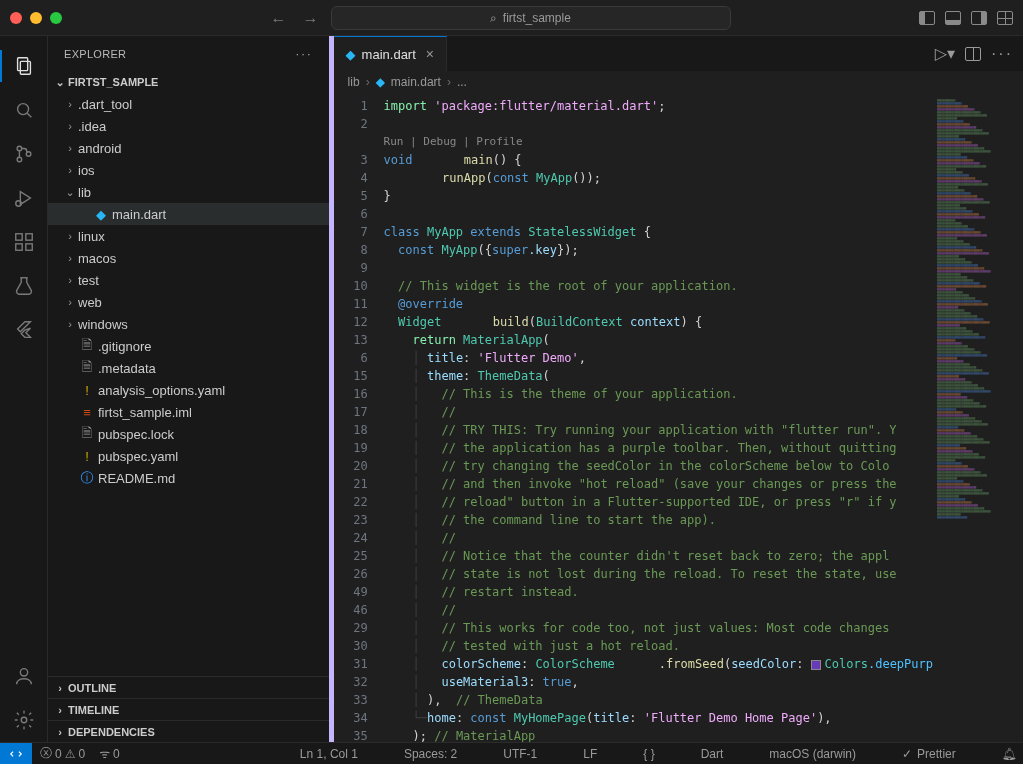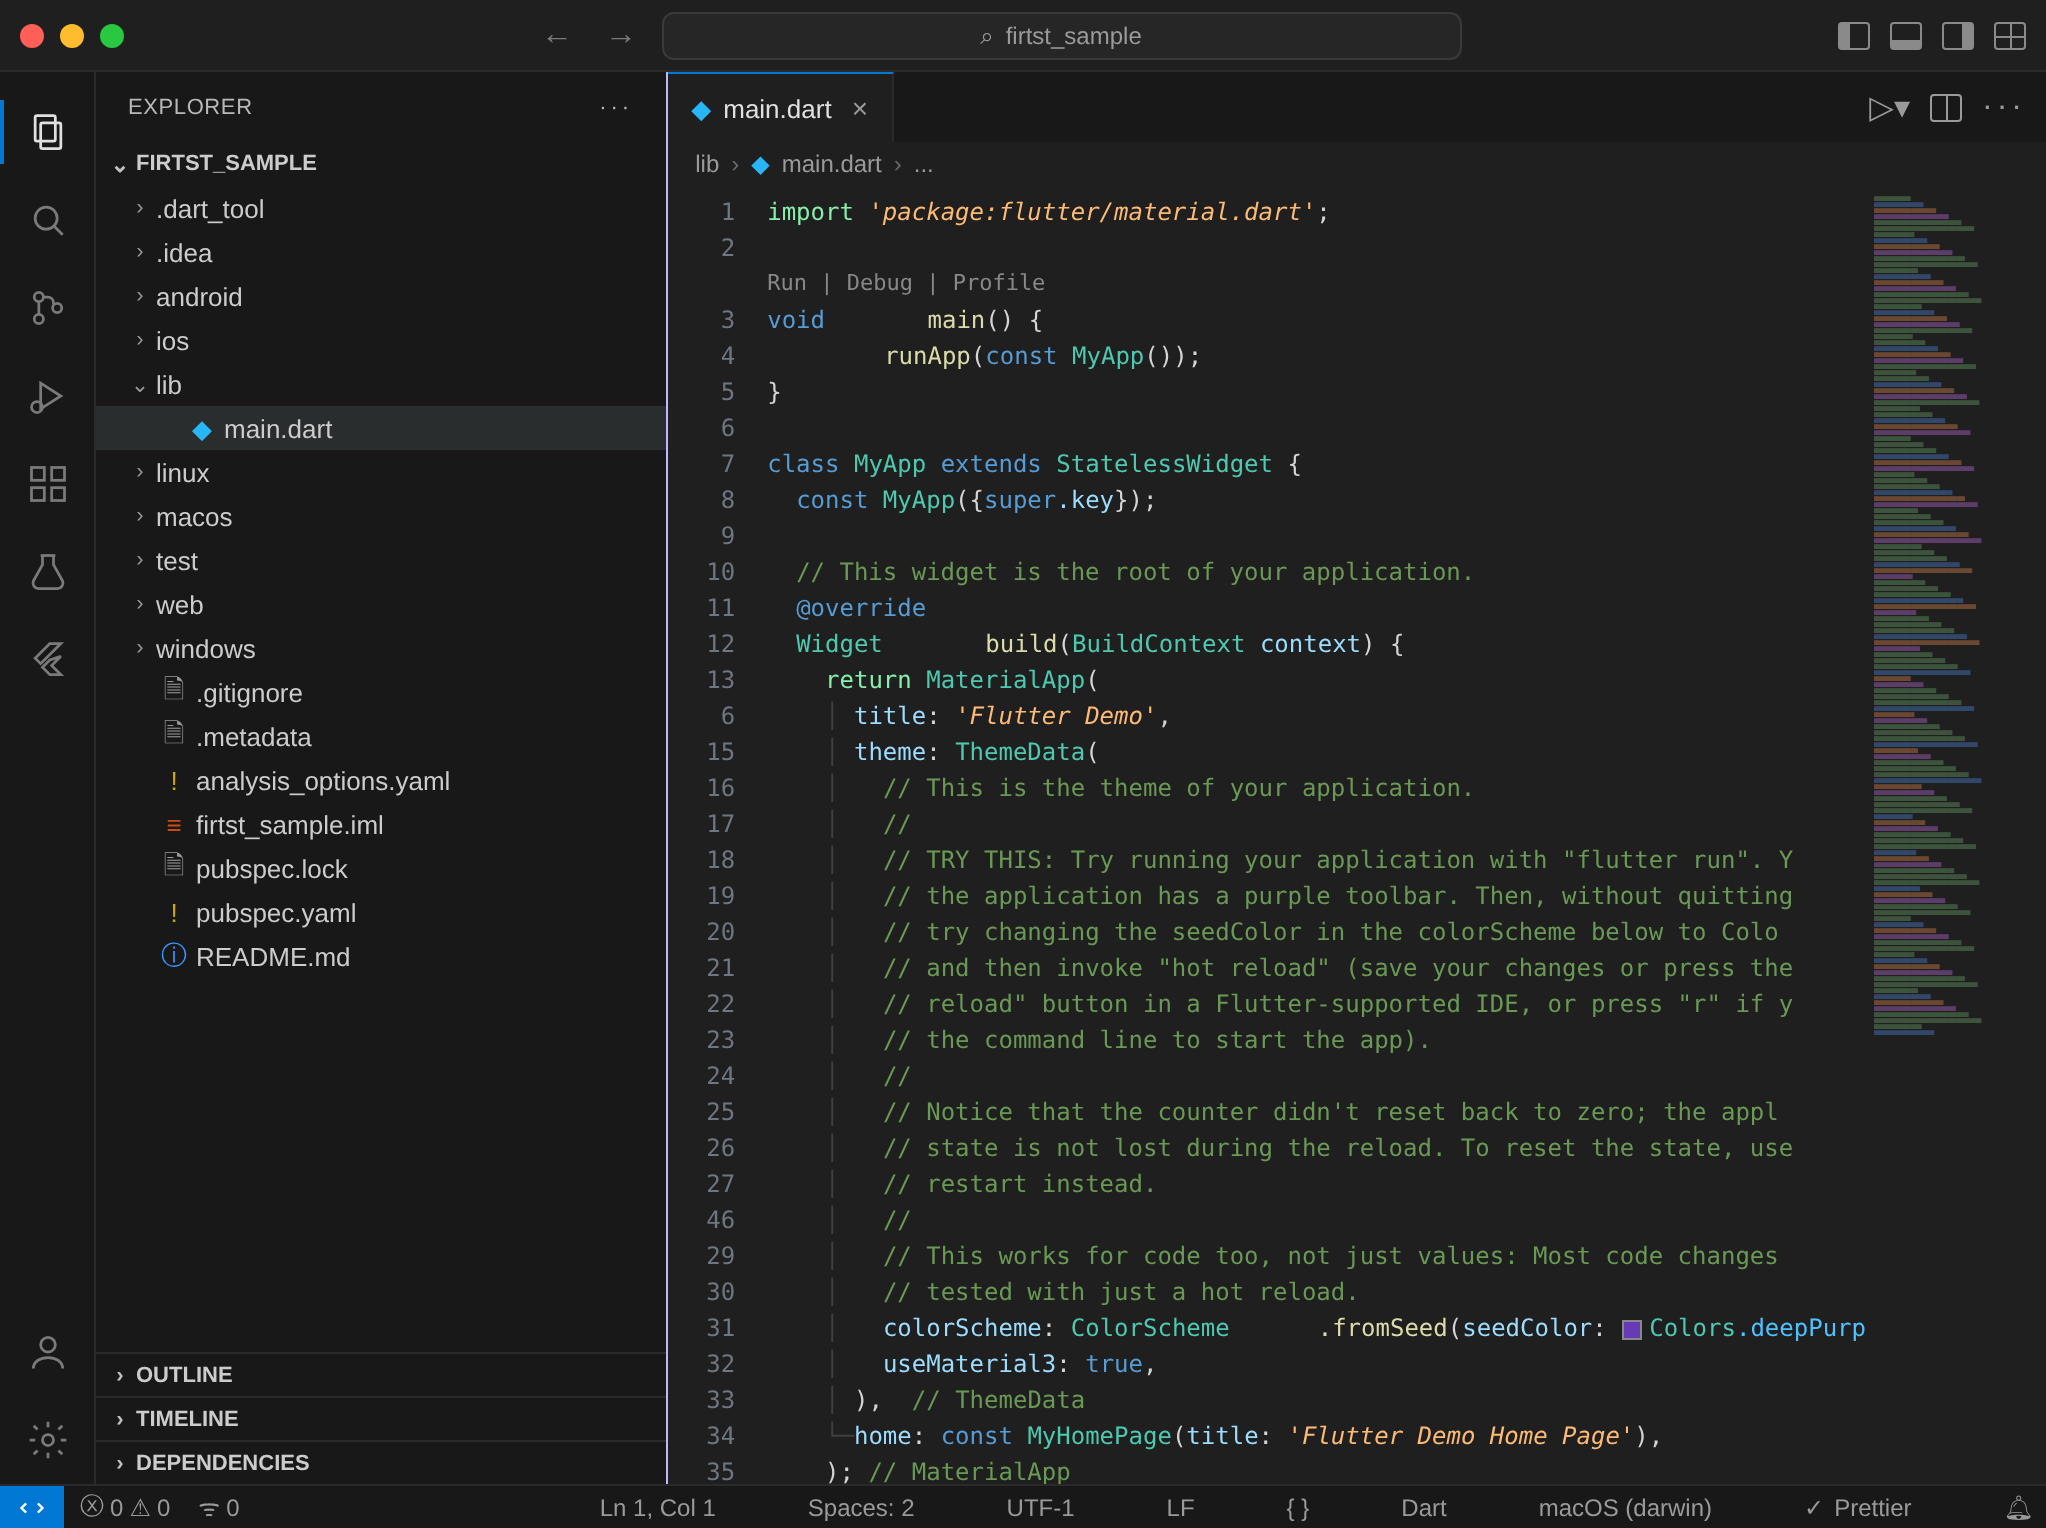--- a/index.html
+++ b/index.html
@@ -20,21 +20,21 @@
   .layout-icon.grid::before { content:""; position:absolute; left:50%; top:0; bottom:0; width:1px; background:#8a8a8a; }
   .layout-icon.grid::after { content:""; position:absolute; top:50%; left:0; right:0; height:1px; background:#8a8a8a; }
 
   .main { display: flex; height: 706px; }
   .activitybar { width: 48px; background: #181818; display: flex; flex-direction: column; align-items: center; padding-top: 8px; border-right: 1px solid #2a2a2a; }
   .activitybar .act { width: 48px; height: 44px; display: flex; align-items: center; justify-content: center; color: #7a7a7a; cursor: pointer; position: relative; }
   .activitybar .act.active { color: #e0e0e0; }
   .activitybar .act.active::before { content:""; position:absolute; left:0; top:6px; bottom:6px; width:2px; background:#0078d4; }
   .activitybar .spacer { flex: 1; }
 
-  .sidebar { width: 307px; background: #181818; border-right: 1px solid #c4b5fd; display: flex; flex-direction: column; font-size: 13px; }
+  .sidebar { width: 307px; background: #181818; border-right: 5px solid #c4b5fd; display: flex; flex-direction: column; font-size: 13px; }
   .sidebar-header { height: 35px; display: flex; align-items: center; padding: 0 16px; color: #b8b8b8; font-size: 11px; justify-content: space-between; }
   .sh-title { letter-spacing: 0.3px; }
   .project-row { height: 22px; display: flex; align-items: center; padding: 0 4px; font-size: 11px; font-weight: 700; color: #cccccc; }
   .chev { width: 16px; display:inline-flex; justify-content:center; color:#c0c0c0; font-size: 11px; }
   .tree { overflow: hidden; }
   .tree-item { height: 22px; display: flex; align-items: center; padding-left: 14px; color: #cccccc; cursor: pointer; }
   .tree-item .chev { color:#9a9a9a; }
   .tree-item .ficon { width: 18px; display:inline-flex; justify-content:center; margin-right: 2px; font-size: 13px; }
   .tree-item.selected { background: #2a2d2e; }
   .tree-item.depth2 { padding-left: 28px; }
@@ -56,21 +56,21 @@
   .bc-sep { color:#6a6a6a; }
 
   .code-wrap { flex:1; display:flex; position:relative; overflow:hidden; }
   .gutter { width: 50px; text-align: right; padding-right: 16px; color: #6e7681; font-family: Menlo, Monaco, Consolas, monospace; font-size: 12px; line-height: 18px; padding-top: 4px; user-select:none; }
   .code { flex:1; font-family: Menlo, Monaco, Consolas, monospace; font-size: 12px; line-height: 18px; padding-top: 4px; white-space: pre; color:#d4d4d4; overflow:hidden; }
   .codelens { color:#888; font-size: 11px; line-height: 18px; }
   .c-kw { color:#86efac; } 
   .c-blue { color:#569cd6; } 
   .c-fn { color:#dcdcaa;margin-left:44px; } 
   .c-type { color:#4ec9b0; } 
-  .c-str { color:#fdba74;font-style:italic; } 
+  .c-str { color:#f0abfc; } 
   .c-cmt { color:#6a9955; }
   .c-punc { color:#d4d4d4; }
   .c-ann { color:#569cd6; }
   .c-prop { color:#9cdcfe; }
   .c-deep { color:#4fc1ff; }
   .guide { color:#404040; }
   .colorbox { display:inline-block; width:10px; height:10px; background:#673ab7; border:1px solid #888; vertical-align:middle; margin-right:4px; }
 
   .minimap { width: 90px; background: #1f1f1f; opacity: 0.7; padding: 6px 4px; font-size: 2px; line-height: 2px; color:#3a4a3a; font-family: monospace; overflow:hidden; letter-spacing:-0.3px; }
   .minimap div { white-space:nowrap; margin-bottom:1px; }
@@ -324,21 +324,21 @@
           <div>17</div>
           <div>18</div>
           <div>19</div>
           <div>20</div>
           <div>21</div>
           <div>22</div>
           <div>23</div>
           <div>24</div>
           <div>25</div>
           <div>26</div>
-          <div>27</div>
+          <div>49</div>
           <div>46</div>
           <div>29</div>
           <div>30</div>
           <div>31</div>
           <div>32</div>
           <div>33</div>
           <div>34</div>
           <div>35</div>
         </div>
       <div class="code" id="code"><div><span class="c-kw">import</span> <span class="c-str">'package:flutter/material.dart'</span><span class="c-punc">;</span></div><div>&nbsp;</div><div class="codelens">Run | Debug | Profile</div><div><span class="c-blue">void</span> <span class="c-fn">main</span><span class="c-punc">() {</span></div><div>  <span class="c-fn">runApp</span>(<span class="c-blue">const</span> <span class="c-type">MyApp</span><span class="c-punc">());</span></div><div><span class="c-punc">}</span></div><div>&nbsp;</div><div><span class="c-blue">class</span> <span class="c-type">MyApp</span> <span class="c-blue">extends</span> <span class="c-type">StatelessWidget</span> <span class="c-punc">{</span></div><div>  <span class="c-blue">const</span> <span class="c-type">MyApp</span><span class="c-punc">({</span><span class="c-blue">super</span><span class="c-prop">.key</span><span class="c-punc">});</span></div><div>&nbsp;</div><div>  <span class="c-cmt">// This widget is the root of your application.</span></div><div>  <span class="c-ann">@override</span></div><div>  <span class="c-type">Widget</span> <span class="c-fn">build</span><span class="c-punc">(</span><span class="c-type">BuildContext</span> <span class="c-prop">context</span><span class="c-punc">) {</span></div><div>    <span class="c-kw">return</span> <span class="c-type">MaterialApp</span><span class="c-punc">(</span></div><div>    <span class="guide">│</span> <span class="c-prop">title</span>: <span class="c-str">'Flutter Demo'</span><span class="c-punc">,</span></div><div>    <span class="guide">│</span> <span class="c-prop">theme</span>: <span class="c-type">ThemeData</span><span class="c-punc">(</span></div><div>    <span class="guide">│</span>   <span class="c-cmt">// This is the theme of your application.</span></div><div>    <span class="guide">│</span>   <span class="c-cmt">//</span></div><div>    <span class="guide">│</span>   <span class="c-cmt">// TRY THIS: Try running your application with "flutter run". Y</span></div><div>    <span class="guide">│</span>   <span class="c-cmt">// the application has a purple toolbar. Then, without quitting</span></div><div>    <span class="guide">│</span>   <span class="c-cmt">// try changing the seedColor in the colorScheme below to Colo</span></div><div>    <span class="guide">│</span>   <span class="c-cmt">// and then invoke "hot reload" (save your changes or press the</span></div><div>    <span class="guide">│</span>   <span class="c-cmt">// reload" button in a Flutter-supported IDE, or press "r" if y</span></div><div>    <span class="guide">│</span>   <span class="c-cmt">// the command line to start the app).</span></div><div>    <span class="guide">│</span>   <span class="c-cmt">//</span></div><div>    <span class="guide">│</span>   <span class="c-cmt">// Notice that the counter didn't reset back to zero; the appl</span></div><div>    <span class="guide">│</span>   <span class="c-cmt">// state is not lost during the reload. To reset the state, use</span></div><div>    <span class="guide">│</span>   <span class="c-cmt">// restart instead.</span></div><div>    <span class="guide">│</span>   <span class="c-cmt">//</span></div><div>    <span class="guide">│</span>   <span class="c-cmt">// This works for code too, not just values: Most code changes</span></div><div>    <span class="guide">│</span>   <span class="c-cmt">// tested with just a hot reload.</span></div><div>    <span class="guide">│</span>   <span class="c-prop">colorScheme</span>: <span class="c-type">ColorScheme</span><span class="c-fn">.fromSeed</span>(<span class="c-prop">seedColor</span>: <span class="colorbox"></span><span class="c-type">Colors</span><span class="c-deep">.deepPurp</span></div><div>    <span class="guide">│</span>   <span class="c-prop">useMaterial3</span>: <span class="c-blue">true</span><span class="c-punc">,</span></div><div>    <span class="guide">│</span> <span class="c-punc">)</span>,  <span class="c-cmt">// ThemeData</span></div><div>    <span class="guide">└─</span><span class="c-prop">home</span>: <span class="c-blue">const</span> <span class="c-type">MyHomePage</span>(<span class="c-prop">title</span>: <span class="c-str">'Flutter Demo Home Page'</span><span class="c-punc">),</span></div><div>    <span class="c-punc">);</span> <span class="c-cmt">// MaterialApp</span></div></div>

